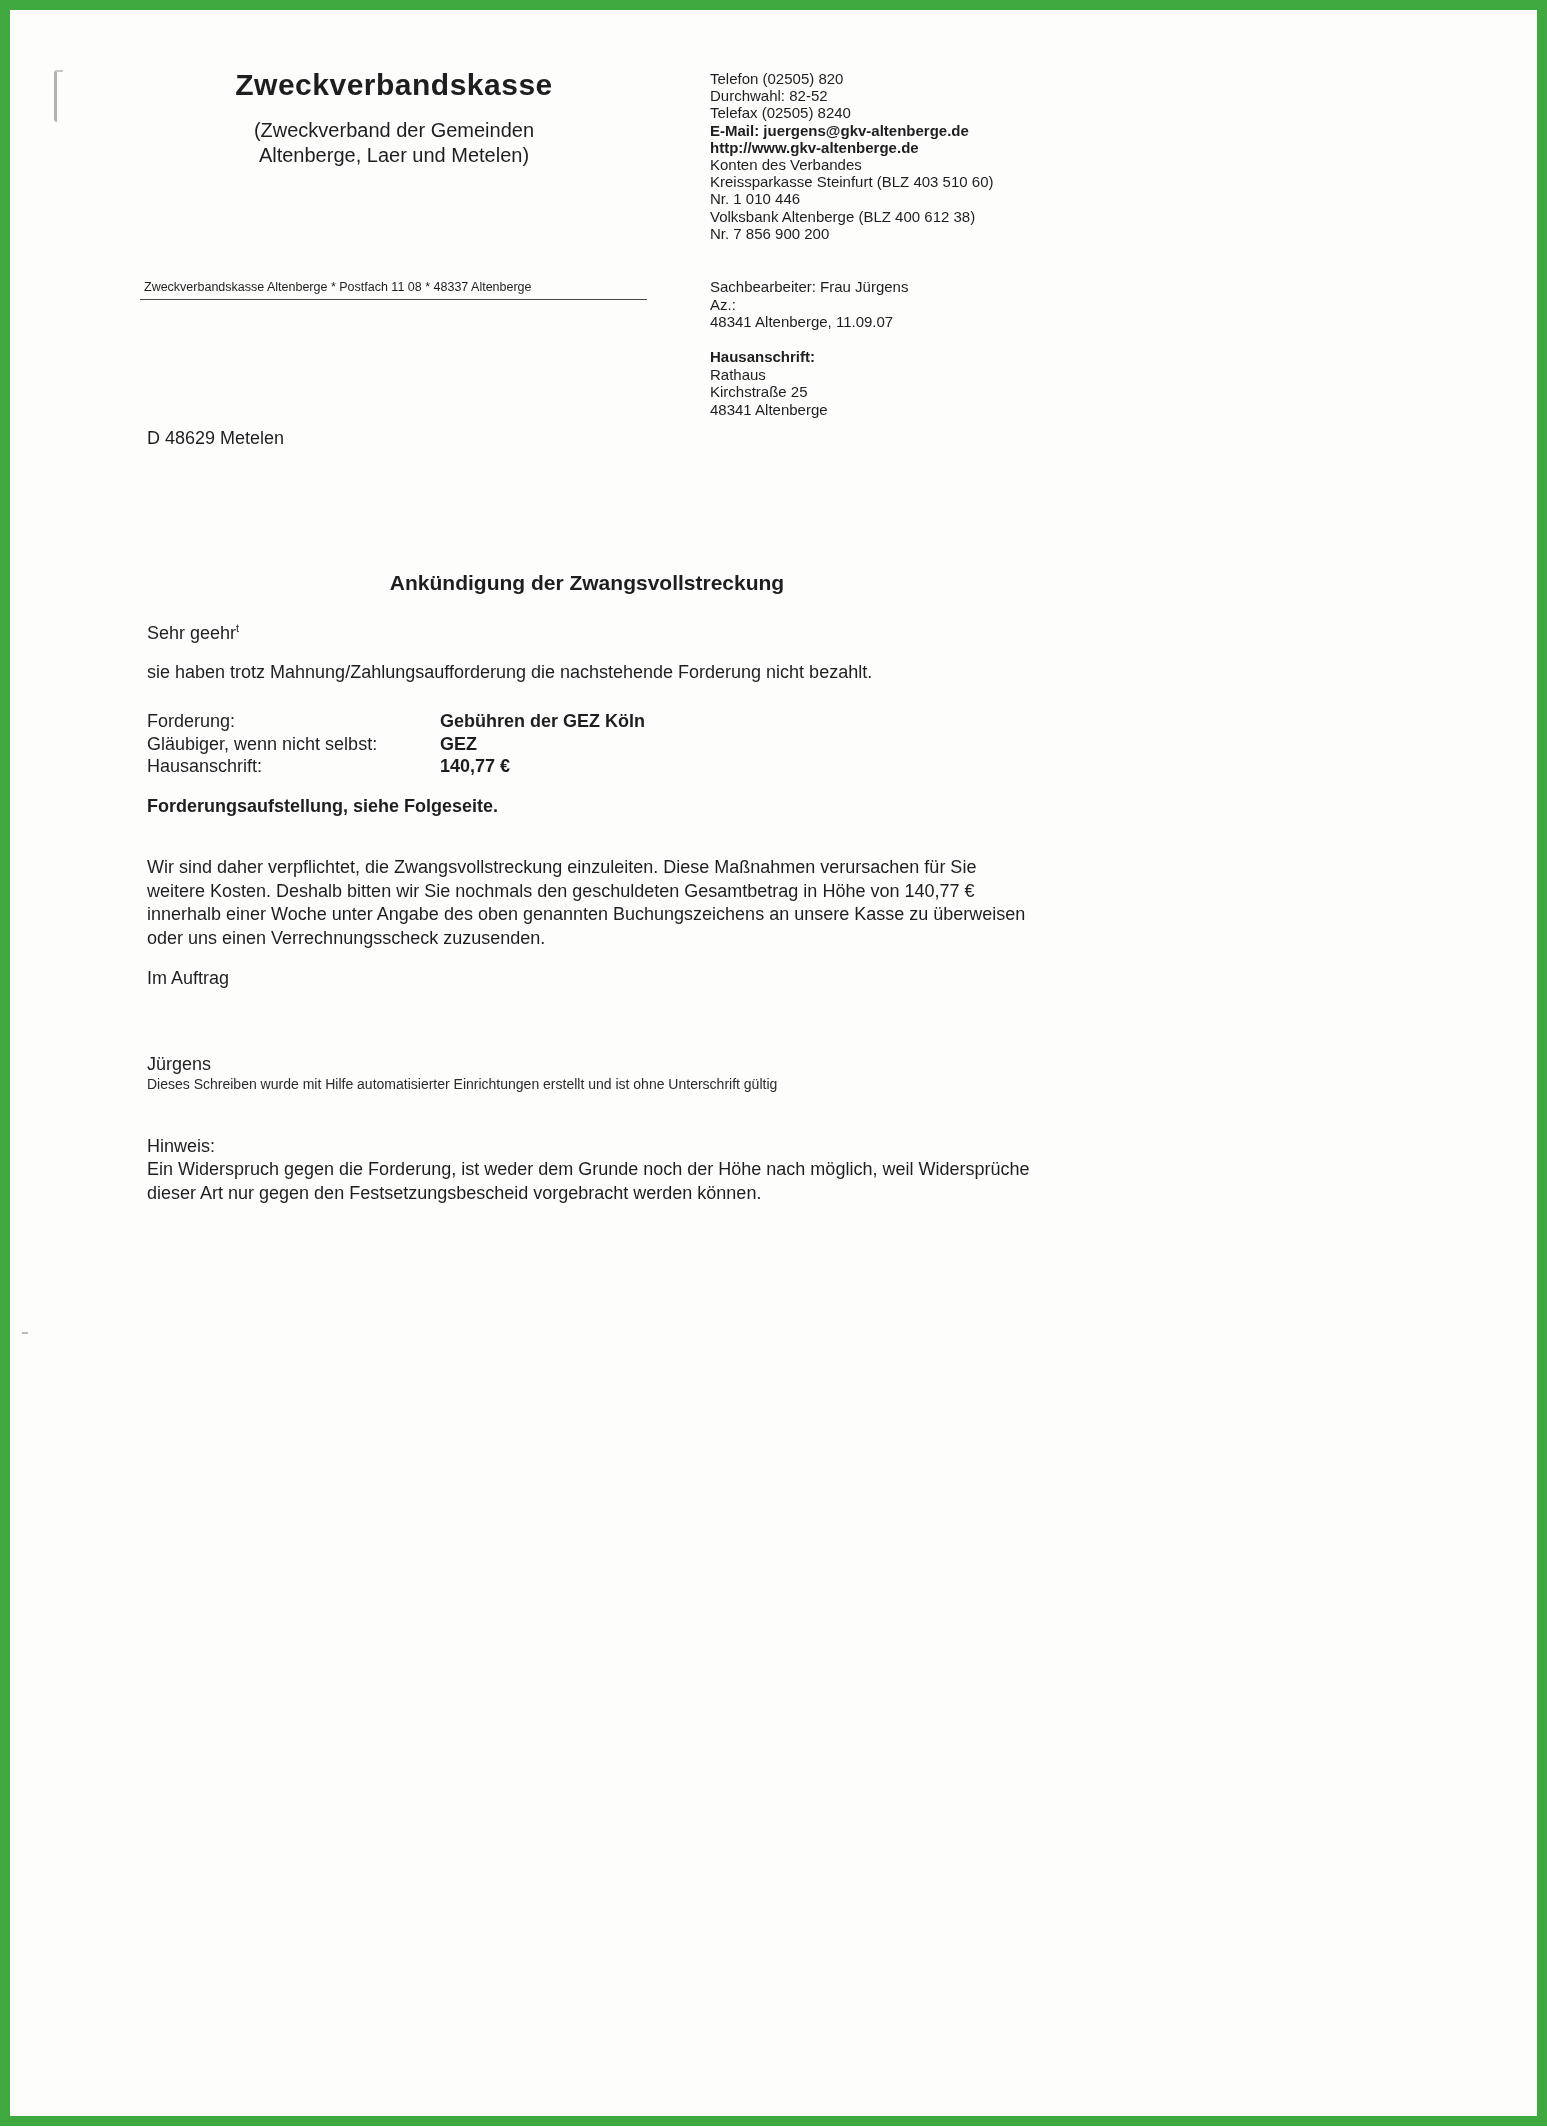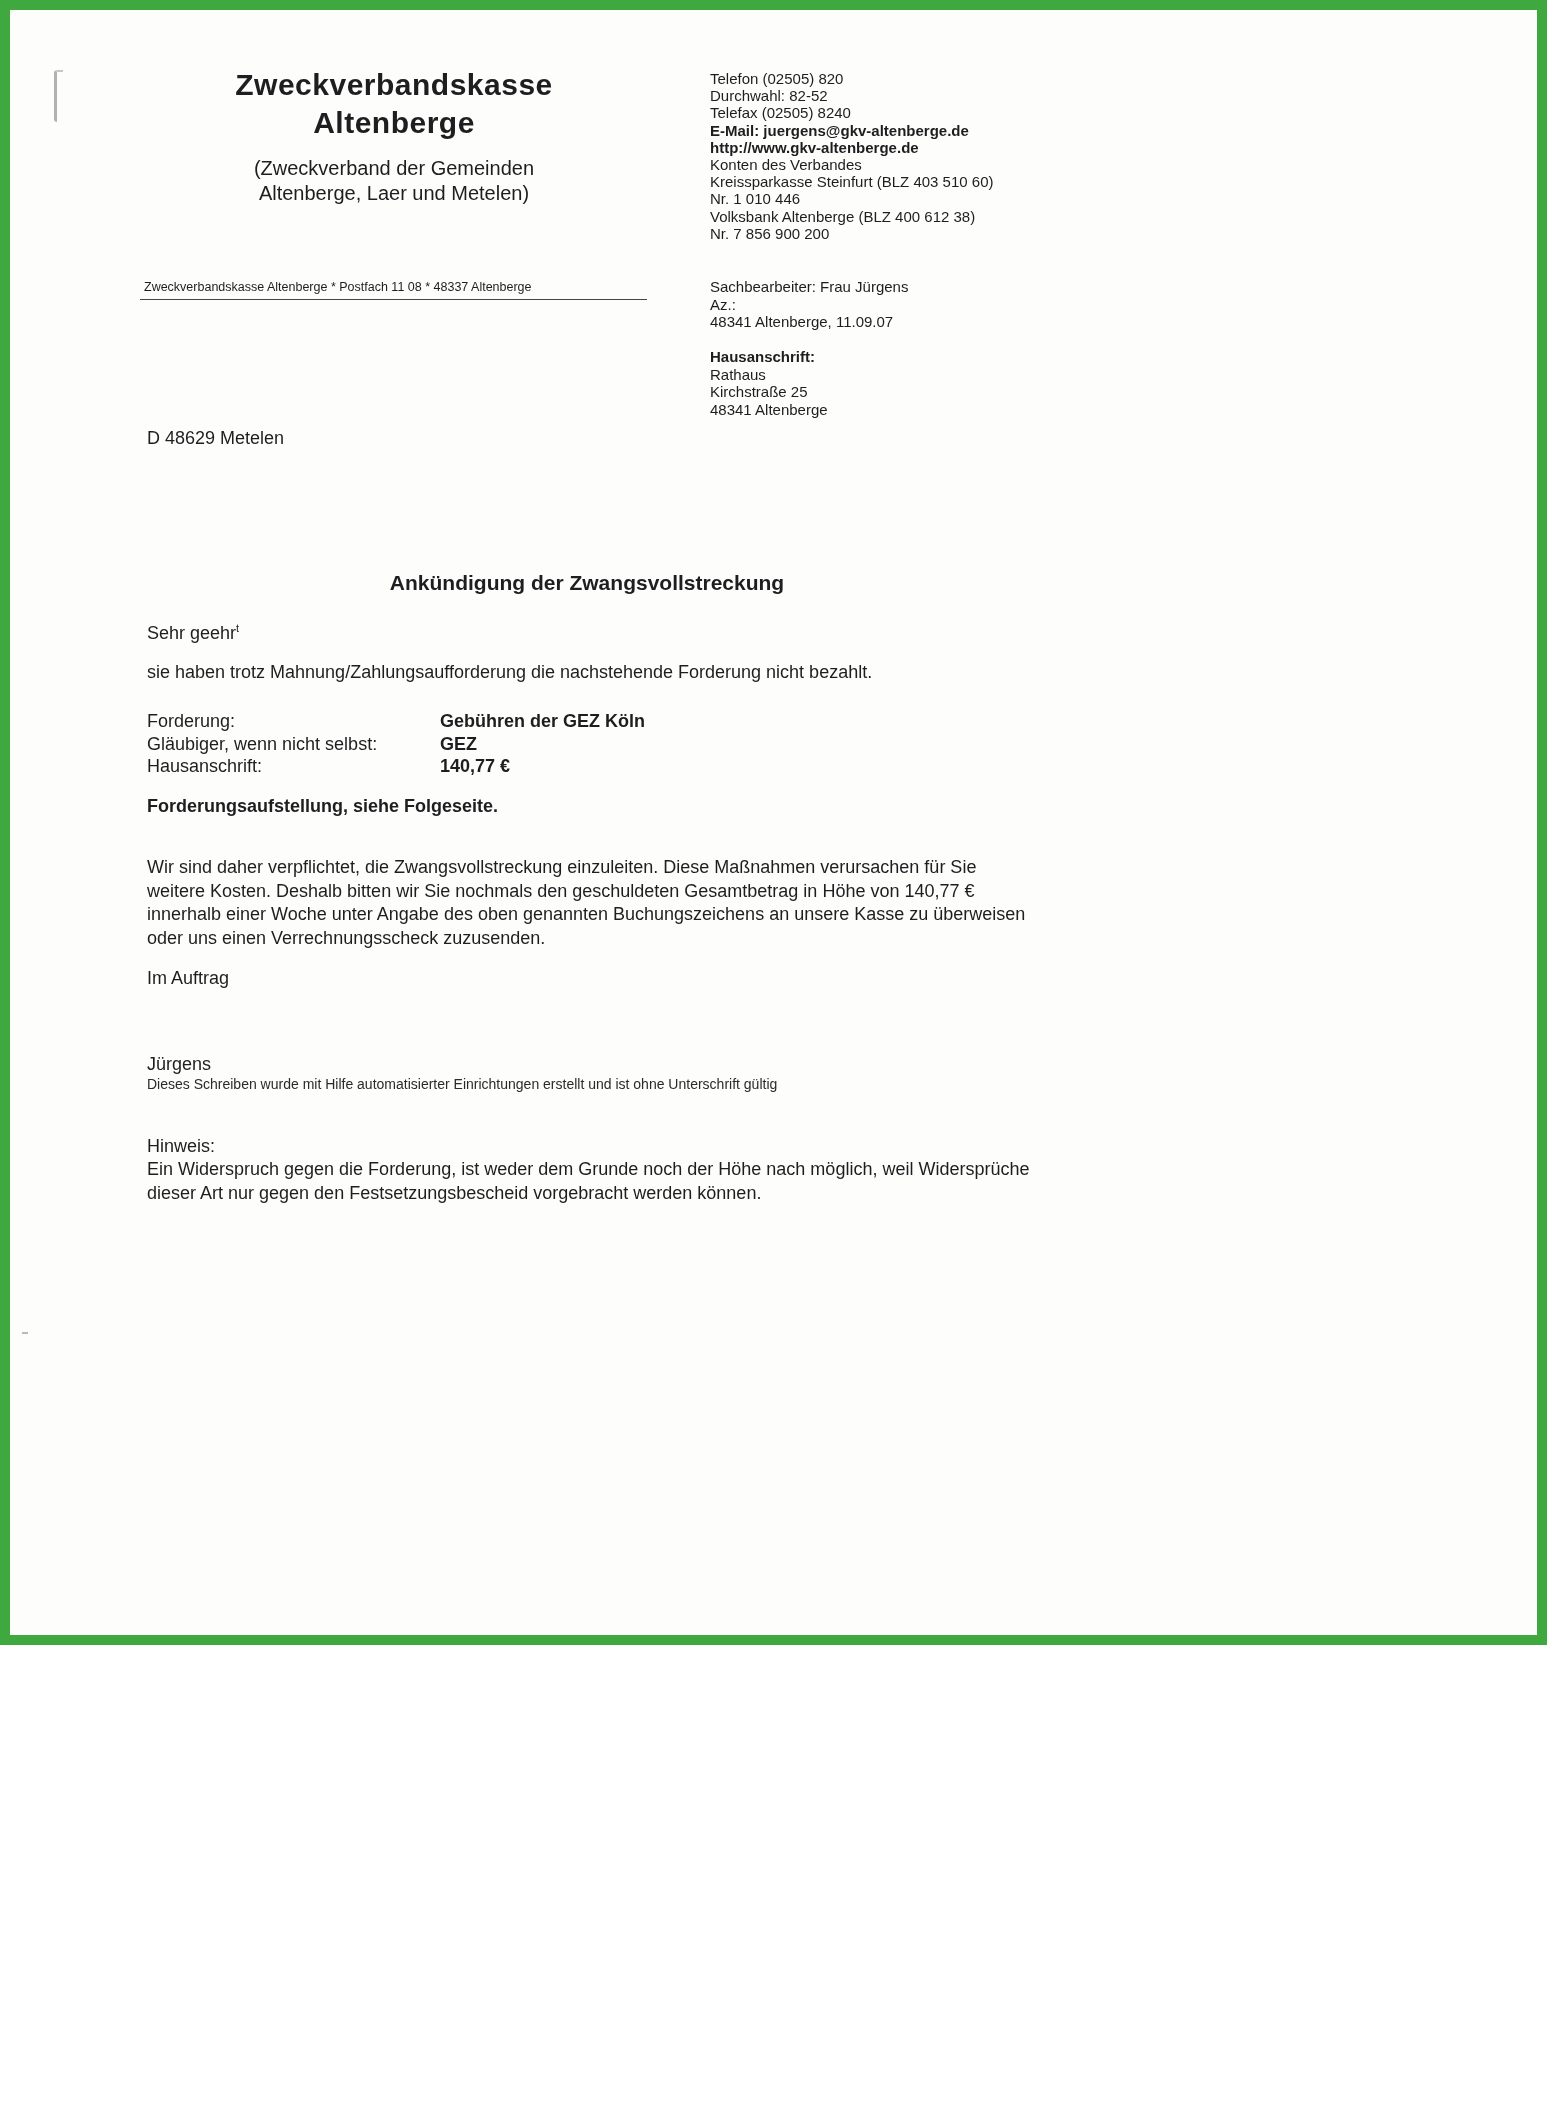--- a/index.html
+++ b/index.html
@@ -1,19 +1,19 @@
 <!DOCTYPE html>
 <html><head>
 <meta charset="utf-8">
 <style>
   html, body { margin: 0; padding: 0; background: #ffffff; }
   .page {
     position: relative;
     width: 1547px;
-    height: 1645px;
+    height: 2126px;
     box-sizing: border-box;
     background: #fdfdfc;
     border: 10px solid #3fa93f;
     font-family: "Liberation Sans", "DejaVu Sans", sans-serif;
     color: #1e1e20;
     overflow: hidden;
   }
   .abs { position: absolute; }
   .bold { font-weight: bold; }
 
@@ -84,21 +84,20 @@
 </head>
 <body>
 
 <div class="page" style="border-color: rgb(63, 169, 63);">
 
   <div class="abs scan-bracket"></div>
   <div class="abs scan-dash"></div>
 
   <div class="abs org-block">
     <div class="org-name">Zweckverbandskasse</div>
-    <div class="org-name">Altenberge</div>
     <div class="org-sub org-sub-first">(Zweckverband der Gemeinden</div>
     <div class="org-sub">Altenberge, Laer und Metelen)</div>
   </div>
 
   <div class="abs contact-block">
     <div class="contact-line">Telefon (02505) 820</div>
     <div class="contact-line">Durchwahl: 82-52</div>
     <div class="contact-line">Telefax (02505) 8240</div>
     <div class="contact-line bold">E-Mail: juergens@gkv-altenberge.de</div>
     <div class="contact-line bold">http://www.gkv-altenberge.de</div>

